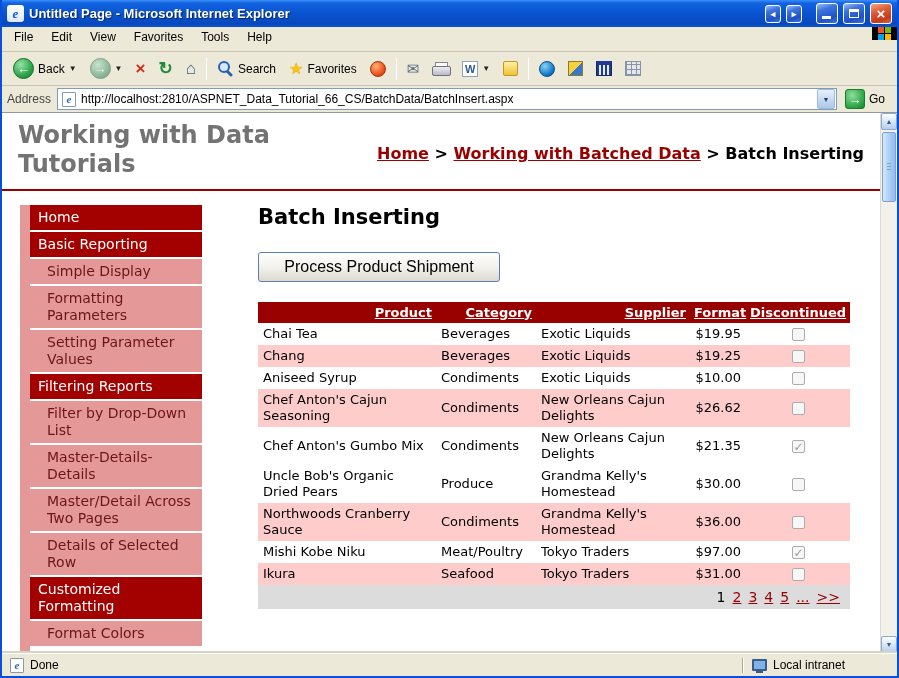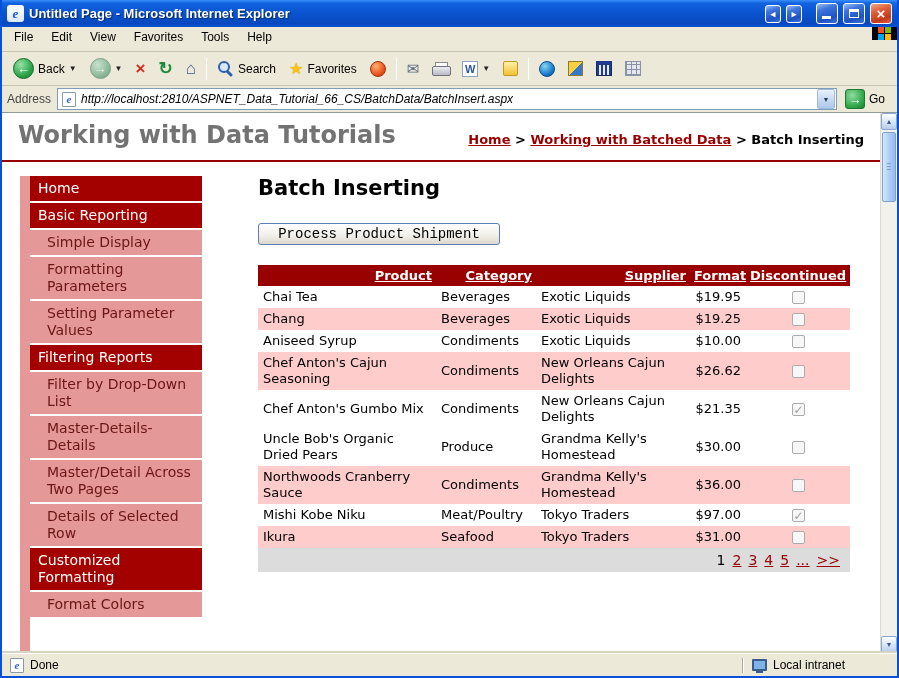--- a/index.html
+++ b/index.html
@@ -78,54 +78,54 @@
 
   
   .addressbar { height:27px; flex:none; background:#ECE9D8; display:flex; align-items:center; gap:6px;
     padding:2px 5px; border-bottom:1px solid #919B9C; }
   .addr-label { font-size:12px; color:#444; }
   .addr-input { flex:1; height:22px; background:#fff; border:1px solid #7F9DB9; display:flex; align-items:center;
     gap:5px; padding:0 1px 0 4px; }
   .page-icon { width:14px; height:15px; flex:none; background:#fff; border:1px solid #8899AA; border-radius:1px;
     color:#2864C8; font-family:"Liberation Serif", serif; font-style:italic; font-weight:bold; font-size:11px;
     display:flex; align-items:center; justify-content:center; }
-  .addr-url { font-size:12px; color:#000; white-space:nowrap; overflow:hidden; flex:1;font-style:italic; }
+  .addr-url { font-size:12px; color:#000; white-space:nowrap; overflow:hidden; flex:1; }
   .addr-drop { width:18px; height:20px; flex:none; background:linear-gradient(#E9F1FC,#C2D6F2 60%,#AFC8EA);
     border:1px solid #9EBBE0; border-radius:2px; color:#2A3C5A; font-size:7px;
     display:flex; align-items:center; justify-content:center; }
   .go-btn { display:flex; align-items:center; gap:4px; padding:0 7px 0 2px; }
   .go-box { width:20px; height:20px; border-radius:3px; border:1px solid #1E7A32; color:#fff; font-weight:bold;
     font-size:13px; display:flex; align-items:center; justify-content:center;
     background:radial-gradient(circle at 35% 30%, #8FDC9E, #2FA848 65%, #1B7F33); }
   .go-label { font-size:12px; color:#000; }
 
   
   .viewport { flex:1; min-height:0; display:flex; background:#fff; }
   .page { flex:1; min-width:0; overflow:hidden; background:#fff; font-family:"DejaVu Sans", sans-serif; }
 
   .page-header { display:flex; justify-content:space-between; align-items:center;
     padding:8px 16px 10px 16px; border-bottom:2px solid #990000; }
   .site-title { font-size:24px; font-weight:bold; color:#737373; line-height:1.2; }
-  .breadcrumb { font-size:13px; font-weight:bold; padding-top:8px; white-space:nowrap; }
+  .breadcrumb { font-size:16px; font-weight:bold; padding-top:8px; white-space:nowrap; }
   .crumb-link { color:#990000; text-decoration:underline; cursor:pointer; }
   .crumb-sep { color:#000; }
   .crumb-current { color:#000; }
 
   .page-body { display:flex; align-items:flex-start; padding-top:14px; }
 
   .sidebar { width:182px; flex:none; margin-left:18px; border-left:10px solid #E59898;
     display:flex; flex-direction:column; gap:2px; padding-bottom:60px; }
   .nav-item { font-size:14px; line-height:17px; padding:4px 6px 4px 8px; cursor:pointer; }
   .nav-lvl1 { background:#A30000; color:#fff; }
   .nav-lvl2 { background:#E59898; color:#6B1515; padding-left:17px; }
 
   .main { flex:1; min-width:0; padding:0 30px 0 56px; }
   .main h2 { font-size:21px; font-weight:bold; color:#000; margin:0 0 22px 0; line-height:1.2; }
-  .process-btn { display:block; width:242px; height:22px; margin:0 0 20px 0;
-    font-family:Liberation Mono, monospace; font-size:14px; color:#000;
+  .process-btn { display:block; width:242px; height:30px; margin:0 0 20px 0;
+    font-family:Liberation Sans, sans-serif; font-size:16px; color:#000;
     border:1px solid #5A7EB5; border-radius:3px;
     background:linear-gradient(#FFFFFF,#F2F0EA 55%,#DDD9CE); cursor:pointer; }
 
   table.grid { border-collapse:collapse; table-layout:fixed; width:592px; font-size:13px; }
   .grid th { background:#990000; color:#fff; font-weight:bold; padding:3px 4px; text-align:right; }
   .col-link { text-decoration:underline; cursor:pointer; }
   .grid td { padding:3px 5px; vertical-align:middle; color:#000; line-height:16px; }
   .grid tr.alt { background:#FFCCCC; }
   td.c-price { text-align:right; }
   td.c-disc { text-align:center; }

